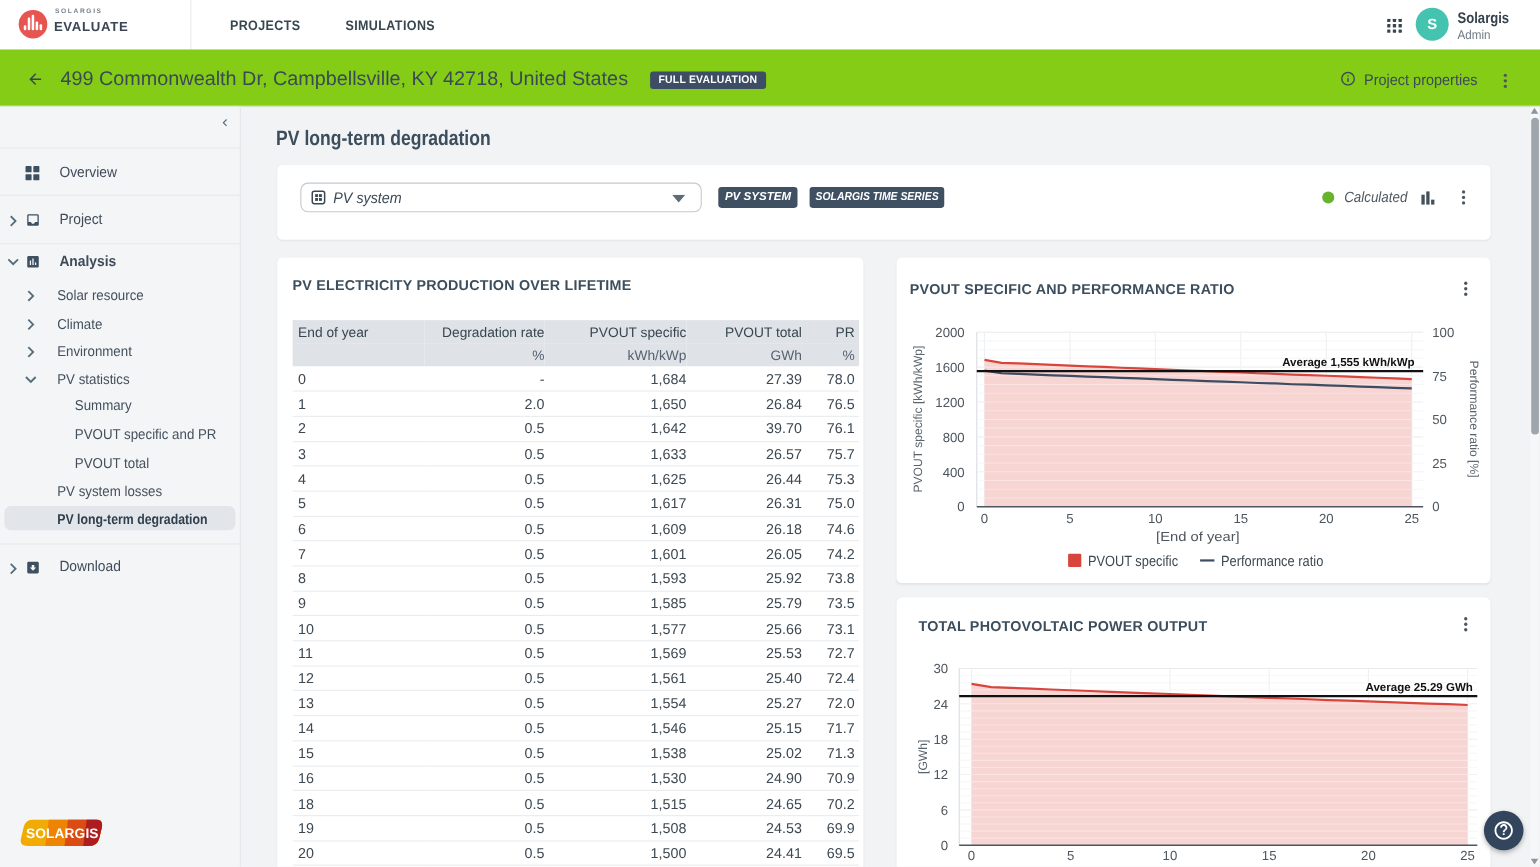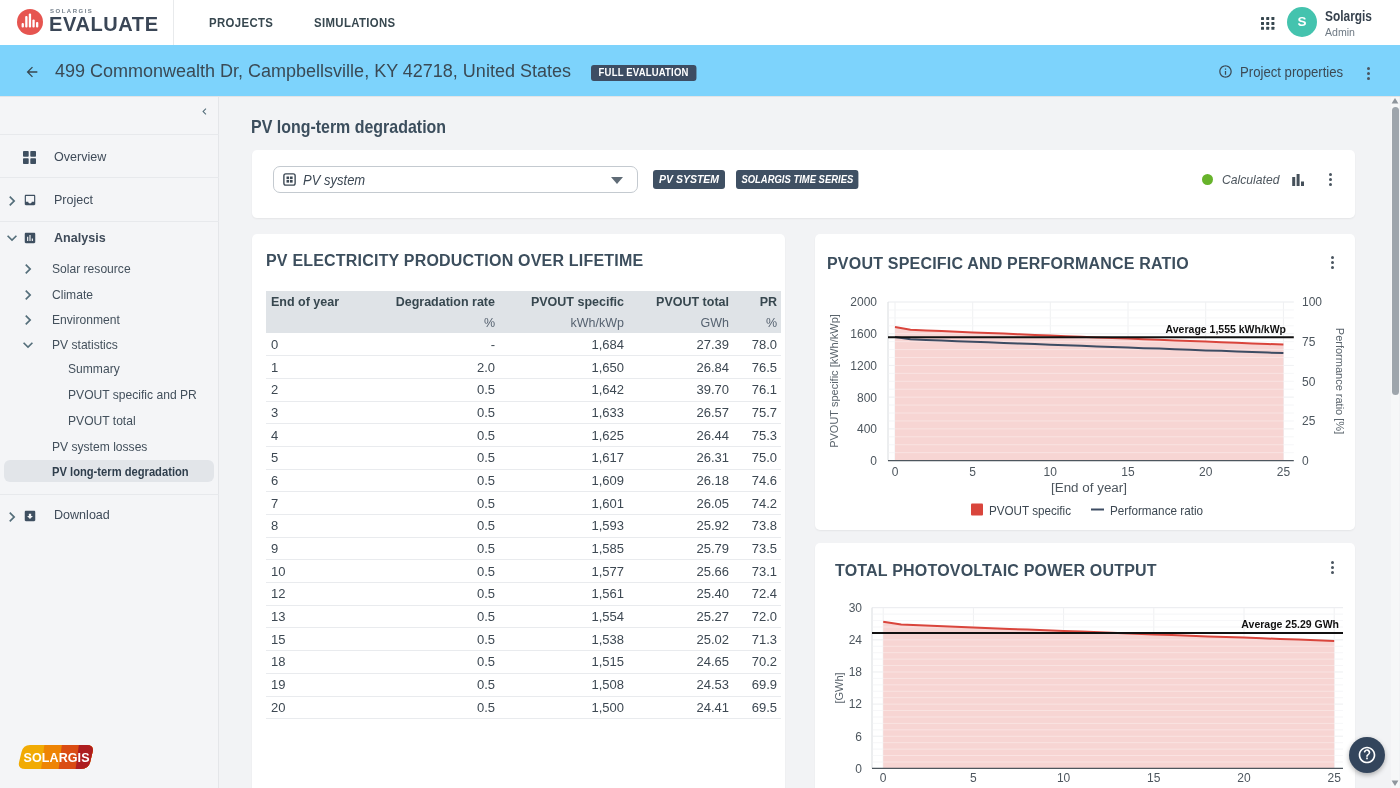--- a/index.html
+++ b/index.html
@@ -2,54 +2,54 @@
 <html><head>
 <meta charset="utf-8">
 <style>
 * { margin:0; padding:0; box-sizing:border-box; }
 html,body { width:1400px; height:788px; overflow:hidden; }
 body { font-family:"Liberation Sans", sans-serif; background:#f2f3f5; position:relative; color:#37474f; }
 
 #header { position:absolute; left:0; top:0; width:1400px; height:45px; background:#fff; }
 #logo-circle { position:absolute; left:16.5px; top:9px; width:26px; height:26px; border-radius:50%; background:#e65550; }
 #logo-sub { position:absolute; left:50px; top:8px; font-size:6px; letter-spacing:1.5px; color:#75808c; font-weight:700; }
-#logo-main { position:absolute; left:49px; top:15px; line-height:18px; font-size:20px; font-weight:700; letter-spacing:0.6px; color:#3a4656; }
+#logo-main { position:absolute; left:49px; top:15px; line-height:18px; font-size:12px; font-weight:700; letter-spacing:0.6px; color:#3a4656; }
 #hdr-div { position:absolute; left:173px; top:0px; width:1px; height:45px; background:#e8eaec; }
 .navitem { position:absolute; top:16px; font-size:12.5px; font-weight:700; letter-spacing:0.4px; color:#37474f; transform:scaleX(0.91); transform-origin:left center; }
 #avatar { position:absolute; left:1287px; top:7px; width:30px; height:30px; border-radius:50%; background:#44c3ae; color:#fff; font-weight:700; font-size:13.5px; text-align:center; line-height:30px; }
 #acct-name { position:absolute; left:1325px; top:8px; font-size:14px; font-weight:700; color:#37424e; transform:scaleX(0.85); transform-origin:left center; }
 #acct-role { position:absolute; left:1325px; top:26px; font-size:11.5px; color:#6f7a84; transform:scaleX(0.92); transform-origin:left center; }
 
-#bar2 { position:absolute; left:0; top:45px; width:1400px; height:52px; background:#7dd3fc; border-bottom:1px solid #e2e4e7; }
+#bar2 { position:absolute; left:0; top:45px; width:1400px; height:52px; background:#84cc16; border-bottom:1px solid #e2e4e7; }
 #proj-title { position:absolute; left:55px; top:16px; font-size:18px; color:#3a4a55; }
 #chip-fe { position:absolute; left:591px; top:20px; height:16px; line-height:16px; background:#3d4d63; color:#fff; font-size:10px; font-weight:700; letter-spacing:0.2px; border-radius:3px; padding:0 8px; transform:scaleX(0.95); transform-origin:left center; }
 #pp-text { position:absolute; left:1240px; top:19px; font-size:14px; color:#3c4a55; transform:scaleX(0.94); transform-origin:left center; }
 
 #sidebar { position:absolute; left:0; top:97px; width:219px; height:691px; background:#f4f5f7; border-right:1px solid #e4e6e9; }
 .sep { position:absolute; left:0; width:219px; height:1px; background:#e7e9ec; }
 .sbtext { position:absolute; font-size:13.5px; color:#3f4b59; white-space:nowrap; transform:scaleX(0.93); transform-origin:left center; }
 .sbsub { position:absolute; font-size:13px; color:#43505c; white-space:nowrap; transform:scaleX(0.93); transform-origin:left center; }
 
 #main-title { position:absolute; left:251px; top:116px; font-size:19px; font-weight:700; color:#3c4e5d; transform:scaleX(0.84); transform-origin:left center; }
 .card { position:absolute; background:#fff; border-radius:5px; box-shadow:0 1px 2px rgba(0,0,0,0.06); }
 #card-opt { left:252px; top:150px; width:1103px; height:68px;font-style:italic; }
 #card-table { left:252px; top:234px; width:533px; height:560px; }
 #card-chart1 { left:815px; top:234px; width:540px; height:296px; }
 #card-chart2 { left:815px; top:543px; width:540px; height:260px; }
-.cardtitle { position:absolute; left:12px; font-size:16px; font-weight:700; letter-spacing:0.2px; color:#3c4e5d; }
+.cardtitle { position:absolute; left:12px; font-size:13px; font-weight:700; letter-spacing:0.2px; color:#3c4e5d; }
 
 #sel { position:absolute; left:21px; top:16px; width:365px; height:27px; border:1px solid #c4cad0; border-radius:7px; background:#fff; }
 #sel-label { position:absolute; left:29px; top:5px; font-size:14px; color:#3c4854; transform:scaleX(0.93); transform-origin:left center; }
 .chip { position:absolute; top:20px; height:19px; line-height:19px; background:#3f5063; color:#fff; font-size:10.5px; font-weight:700; letter-spacing:0; border-radius:3px; padding:0 6px; }
 #green-dot { position:absolute; left:950px; top:24px; width:11px; height:11px; border-radius:50%; background:#67b32b; }
 #calc-text { position:absolute; left:970px; top:22px; font-size:13.5px; color:#4d565e; transform:scaleX(0.9); transform-origin:left center; }
 
 table { border-collapse:collapse; }
 #pvtable { position:absolute; left:14px; top:57px; width:515px; table-layout:fixed; font-size:13px; color:#3d4852; }
-#pvtable th { background:#dfe3e7; font-weight:700; color:#37474f; font-size:12.5px; }
+#pvtable th { background:#dfe3e7; font-weight:400; color:#37474f; font-size:12.5px; }
 #pvtable .unit th { font-weight:400; font-size:12.5px; color:#566270; }
 #pvtable td, #pvtable th { padding:0 0; height:21px; text-align:right; white-space:nowrap; }
 #pvtable td:last-child, #pvtable th:last-child { padding-right:4px; }
 #pvtable td:first-child, #pvtable th:first-child { padding-left:5px; }
 #pvtable td:first-child, #pvtable th:first-child { text-align:left; }
 #pvtable tbody td { height:22.7px; border-bottom:1px solid #e9ebee; }
 
 .dots3 { position:absolute; width:4px; }
 .dots3 i { display:block; width:3px; height:3px; border-radius:50%; background:#4a5560; margin:0 0 2px 0; }
 
@@ -324,39 +324,60 @@
           <td>73.5</td>
         </tr>
     <tr>
           <td>10</td>
           <td>0.5</td>
           <td>1,577</td>
           <td>25.66</td>
           <td>73.1</td>
         </tr>
     <tr>
+          <td>11</td>
+          <td>0.5</td>
+          <td>1,569</td>
+          <td>25.53</td>
+          <td>72.7</td>
+        </tr>
+    <tr>
           <td>12</td>
           <td>0.5</td>
           <td>1,561</td>
           <td>25.40</td>
           <td>72.4</td>
         </tr>
     <tr>
           <td>13</td>
           <td>0.5</td>
           <td>1,554</td>
           <td>25.27</td>
           <td>72.0</td>
         </tr>
     <tr>
+          <td>14</td>
+          <td>0.5</td>
+          <td>1,546</td>
+          <td>25.15</td>
+          <td>71.7</td>
+        </tr>
+    <tr>
           <td>15</td>
           <td>0.5</td>
           <td>1,538</td>
           <td>25.02</td>
           <td>71.3</td>
+        </tr>
+    <tr>
+          <td>16</td>
+          <td>0.5</td>
+          <td>1,530</td>
+          <td>24.90</td>
+          <td>70.9</td>
         </tr>
     <tr>
           <td>18</td>
           <td>0.5</td>
           <td>1,515</td>
           <td>24.65</td>
           <td>70.2</td>
         </tr>
     <tr>
           <td>19</td>

